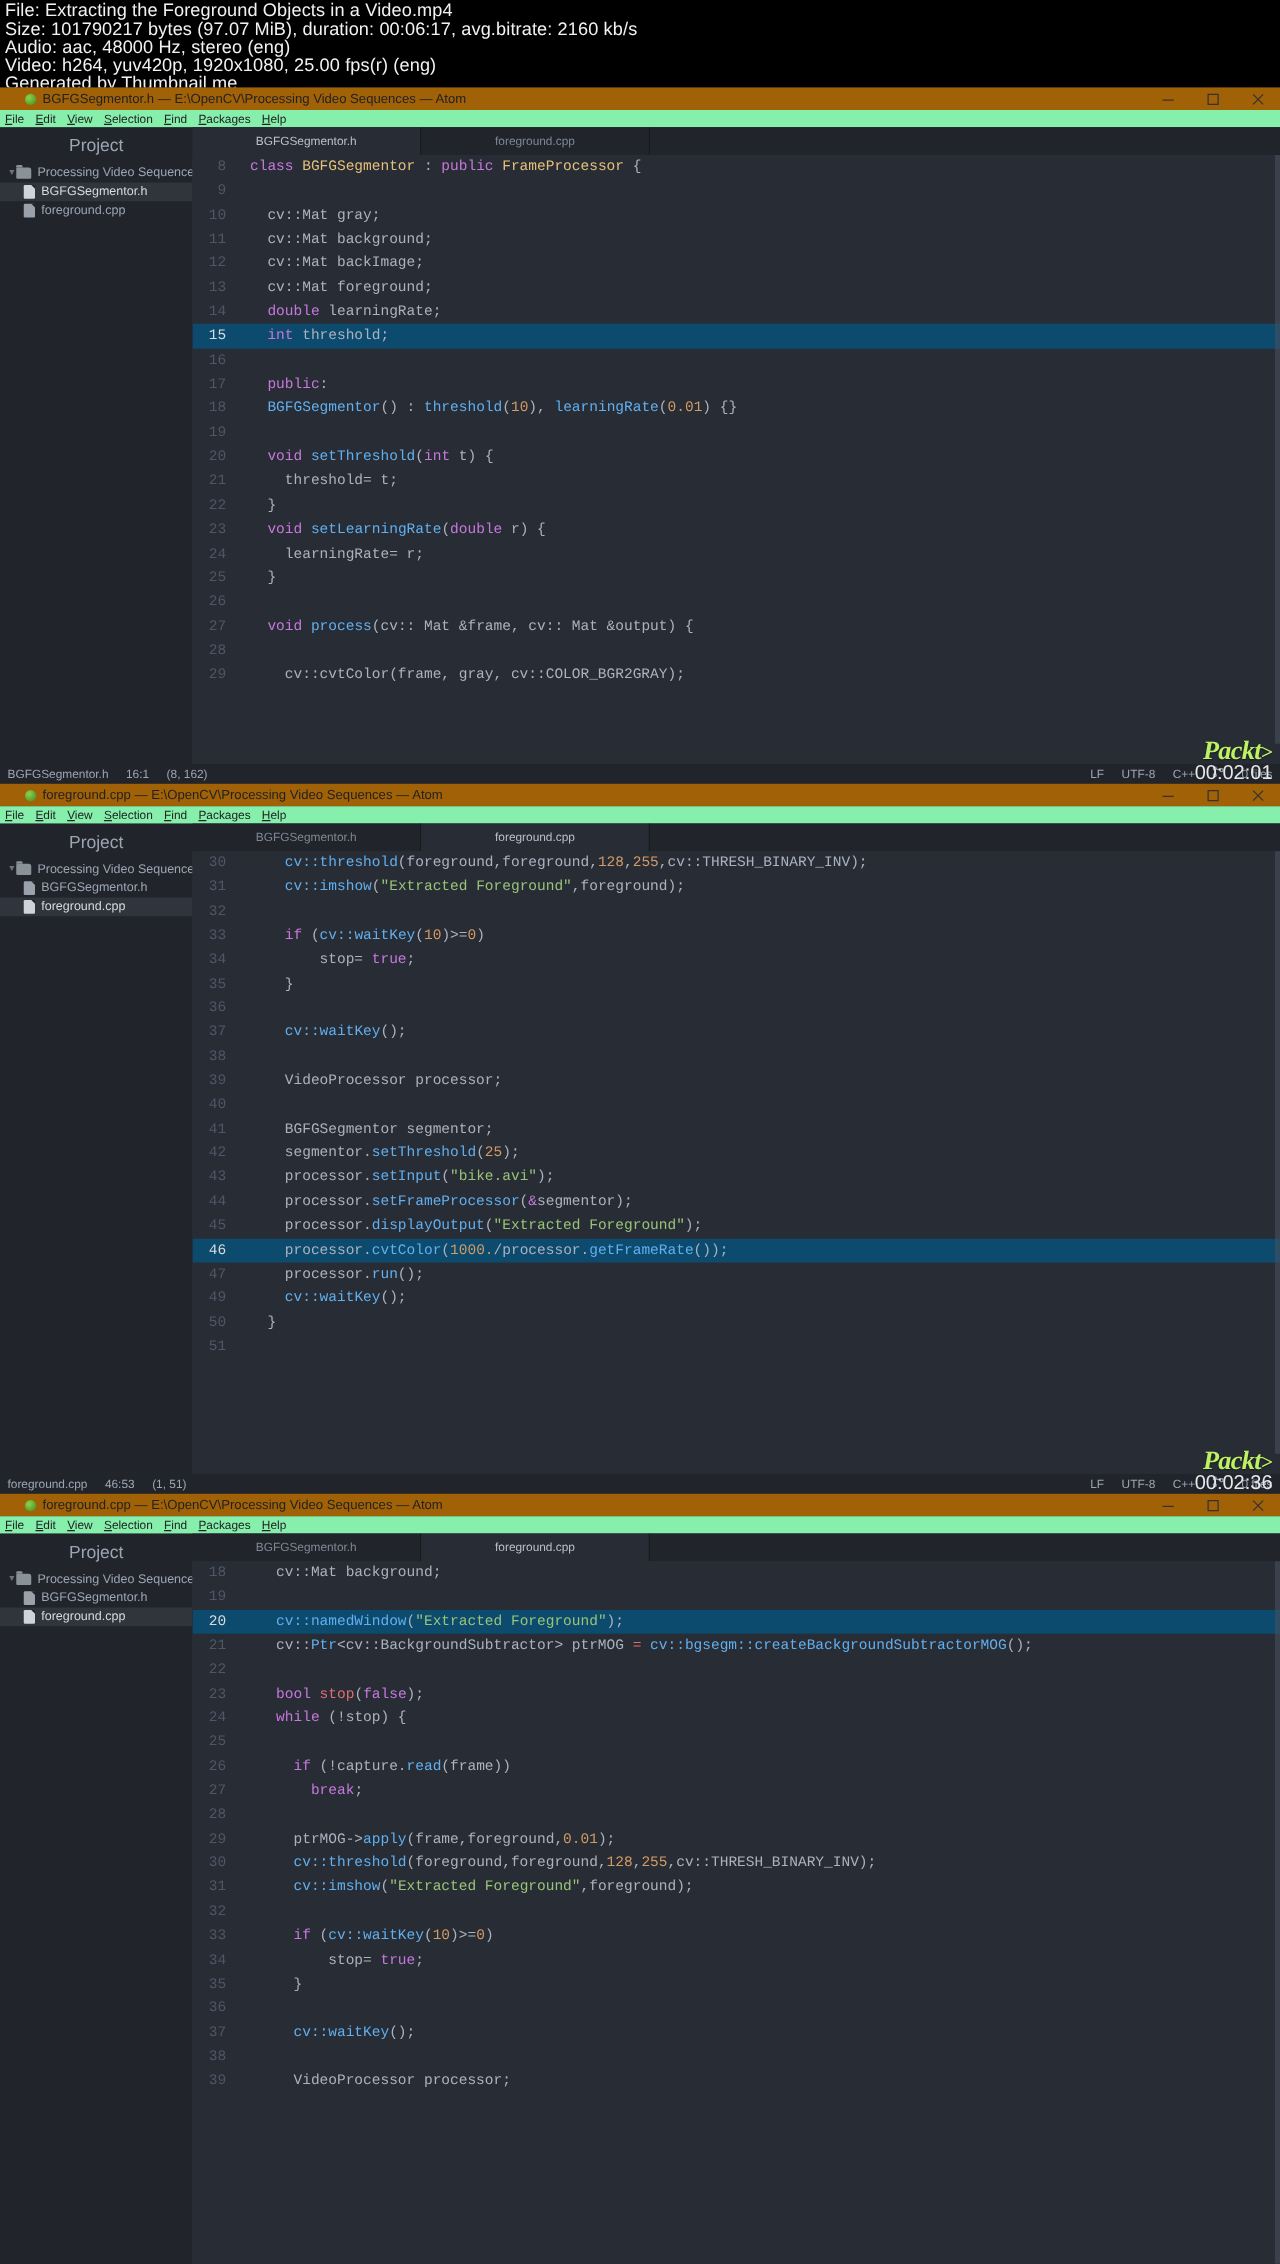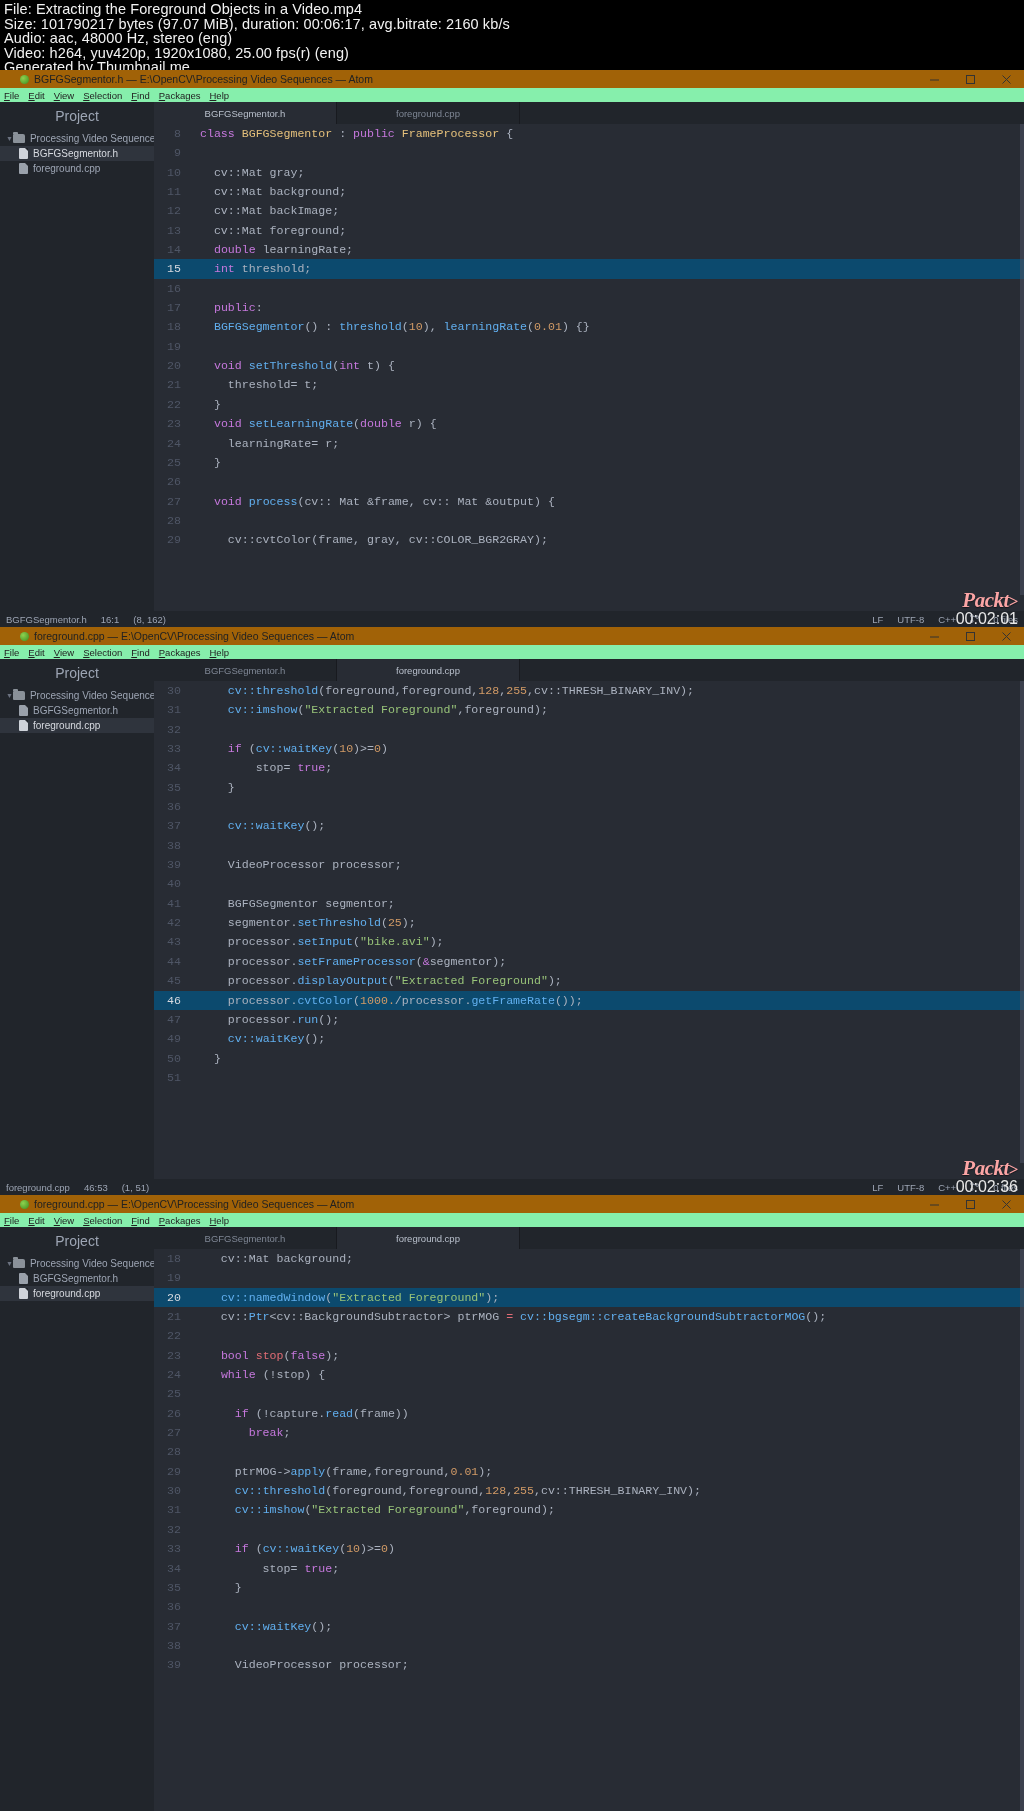--- a/index.html
+++ b/index.html
@@ -54,21 +54,21 @@
   .num{color:#d19a66;}       
   .var{color:#e06c75;}
   .pl{color:#abb2bf;}
   .sel{background:#3e4451;}
 
   .statusbar{height:16px;background:#21252b;display:flex;align-items:center;font-size:9.5px;color:#9da5b4;padding:0 6px;box-sizing:border-box;}
   .sb-l{display:flex;gap:14px;}
   .sb-r{margin-left:auto;display:flex;gap:14px;align-items:center;}
   .gitic{width:9px;height:9px;}
 
-  .packt{position:absolute;right:6px;bottom:14px;font-family:"Liberation Serif",serif;font-style:italic;font-weight:bold;font-size:21px;color:#fca5a5;letter-spacing:-0.5px;pointer-events:none;text-shadow:0 1px 1px rgba(0,0,0,.5);margin-left:12px;}
+  .packt{position:absolute;right:6px;bottom:14px;font-family:"Liberation Serif",serif;font-style:italic;font-weight:bold;font-size:21px;color:#bef264;letter-spacing:-0.5px;pointer-events:none;text-shadow:0 1px 1px rgba(0,0,0,.5);margin-left:12px;}
   .tstamp{position:absolute;right:6px;bottom:-1px;font-size:16px;color:#e8e8e8;font-family:"Liberation Sans",sans-serif;}
   .sbar{position:absolute;right:0;top:22px;bottom:16px;width:4px;background:#4b5263;opacity:.55;}
 </style>
 </head>
 <body>
 
 <div class="meta">
   <div>File: Extracting the Foreground Objects in a Video.mp4</div>
   <div>Size: 101790217 bytes (97.07 MiB), duration: 00:06:17, avg.bitrate: 2160 kb/s</div>
   <div>Audio: aac, 48000 Hz, stereo (eng)</div>

